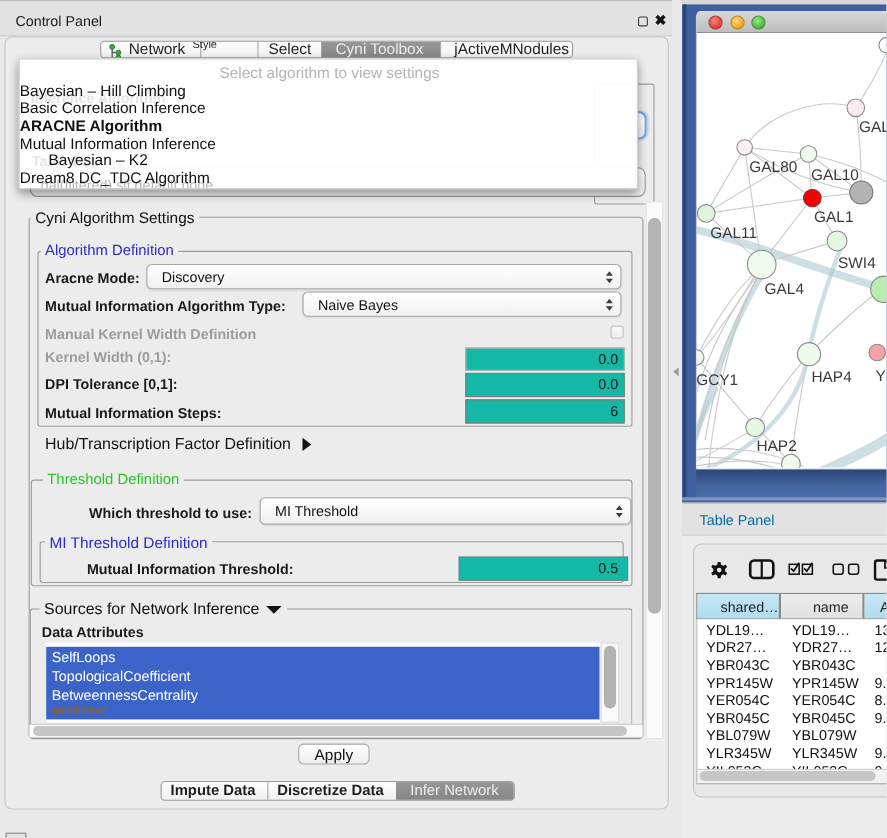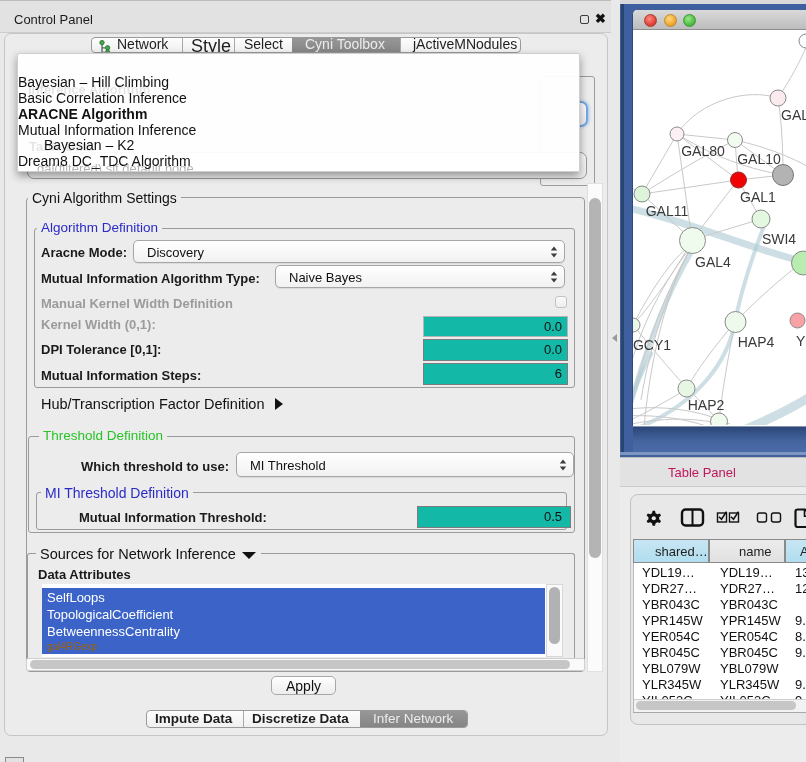--- a/index.html
+++ b/index.html
@@ -31,21 +31,21 @@
 
 <div class="abs" style="left:4px;top:33px;width:604px;height:703px;background:#ececec;border:1px solid #c6c6c6;border-radius:7px;"></div>
 
 <div class="abs" style="left:91px;top:37px;width:430px;height:16px;border:1px solid #9a9a9a;border-radius:4px;background:linear-gradient(#fdfdfd,#f0f0f0);overflow:hidden;">
   <div class="abs" style="left:0;top:0;width:90px;height:16px;"></div>
   <div class="abs" style="left:90px;top:0;width:1px;height:16px;background:#a8a8a8;"></div>
   <div class="abs" style="left:142px;top:0;width:1px;height:16px;background:#a8a8a8;"></div>
   <div class="abs" style="left:200px;top:0;width:108px;height:16px;background:linear-gradient(#979797,#838383);"></div>
   <div class="abs" style="left:308px;top:0;width:1px;height:16px;background:#a8a8a8;"></div>
   <div class="abs" style="left:25px;top:-2px;font-size:14px;color:#1e1e1e;">Network</div>
-  <div class="abs" style="left:99px;top:-2px;font-size:18px;color:#1e1e1e;">Style</div>
+  <div class="abs" style="left:83px;top:-2px;font-size:10px;color:#1e1e1e;">Style</div>
   <div class="abs" style="left:152px;top:-2px;font-size:14px;color:#1e1e1e;">Select</div>
   <div class="abs" style="left:213px;top:-2px;font-size:14px;color:#ececec;">Cyni Toolbox</div>
   <div class="abs" style="left:321px;top:-2px;font-size:14px;color:#1e1e1e;">jActiveMNodules</div>
   <svg class="abs" style="left:7px;top:1px;" width="14" height="16">
     <path d="M3,5.5 V13.4 M3,8.8 H6 M3,13.4 H6" stroke="#5a6472" stroke-width="1.3" fill="none"></path>
     <circle cx="3" cy="3.6" r="2.2" fill="#44a54a" stroke="#2c7c32" stroke-width="0.9"></circle>
     <circle cx="8.6" cy="8.8" r="2.2" fill="#44a54a" stroke="#2c7c32" stroke-width="0.9"></circle>
     <circle cx="8.6" cy="13.3" r="2.2" fill="#44a54a" stroke="#2c7c32" stroke-width="0.9"></circle>
   </svg>
 </div>
@@ -136,20 +136,21 @@
   <div class="abs" style="left:96px;top:0;width:1px;height:18px;background:#a8a8a8;"></div>
   <div class="abs" style="left:213px;top:0;width:112px;height:18px;background:linear-gradient(#979797,#838383);"></div>
   <div class="abs" style="left:8px;top:0px;font-size:13.5px;font-weight:bold;color:#1e1e1e;">Impute Data</div>
   <div class="abs" style="left:105px;top:0px;font-size:13.5px;font-weight:bold;color:#1e1e1e;">Discretize Data</div>
   <div class="abs" style="left:226px;top:0px;font-size:13.5px;color:#ececec;">Infer Network</div>
 </div>
 
 <div class="abs" style="left:5px;top:757px;width:19px;height:10px;border:1.5px solid #8a8a8a;background:#e2e2e2;"></div>
 
 <div class="abs" style="left:17px;top:53px;width:563px;height:119px;background:rgba(255,255,255,0.95);border:1px solid #cfcfcf;box-shadow:0 4px 9px rgba(0,0,0,0.38);border-radius:2px;overflow:hidden;">
+  <div class="abs" style="left:0;top:3.5px;width:563px;text-align:center;font-size:14px;color:#b4b4b4;">Select algorithm to view settings</div>
   <div class="abs" style="left:10px;top:28px;font-size:13px;font-weight:bold;color:rgba(0,0,0,0.10);">Inference Algorithm</div>
   <div class="abs" style="left:11px;top:85px;font-size:13px;font-weight:bold;color:rgba(0,0,0,0.10);">Table Data</div>
   <div class="abs" style="left:19px;top:107px;font-size:13px;color:rgba(0,0,0,0.30);">gal(filtered).sif default node</div>
   <div class="abs" style="left:0;top:20px;font-size:14px;color:#111;">Bayesian – Hill Climbing</div>
   <div class="abs" style="left:0;top:36px;font-size:14px;color:#111;">Basic Correlation Inference</div>
   <div class="abs" style="left:0;top:52px;font-size:14px;font-weight:bold;color:#111;">ARACNE Algorithm</div>
   <div class="abs" style="left:0;top:68px;font-size:14px;color:#111;">Mutual Information Inference</div>
   <div class="abs" style="left:0;top:83px;font-size:14px;color:#111;padding-left:26px;">Bayesian – K2</div>
   <div class="abs" style="left:0;top:99px;font-size:14px;color:#111;">Dream8 DC_TDC Algorithm</div>
 </div>
@@ -239,21 +240,21 @@
     <text x="779" y="244" text-anchor="middle">SWI4</text>
     <text x="713" y="267" text-anchor="middle">GAL4</text>
     <text x="652" y="350" text-anchor="middle">GCY1</text>
     <text x="756" y="347" text-anchor="middle">HAP4</text>
     <text x="796" y="346">Y</text>
     <text x="706" y="410" text-anchor="middle">HAP2</text>
   </g>
 </svg>
 
 <div class="abs" style="left:620px;top:457px;width:186px;height:30px;background:#e2e2e2;border-top:1px solid #bdbdbd;border-bottom:1px solid #cbcbcb;"></div>
-<div class="abs" style="left:636px;top:465px;font-size:13px;color:#be185d;margin-left:32px;">Table Panel</div>
+<div class="abs" style="left:636px;top:465px;font-size:13px;color:#0369a1;">Table Panel</div>
 <div class="abs" style="left:620px;top:487px;width:186px;height:275px;background:#ececec;"></div>
 
 <div class="abs" style="left:630px;top:494px;width:190px;height:231px;background:#e8e8e8;border:1px solid #c3c3c3;border-radius:8px;"></div>
 
 <svg class="abs" style="left:644px;top:508px;" width="165" height="20" viewBox="0 0 165 20">
   <g fill="#111" transform="translate(0,1)">
     <path d="M8.6,1.8 L11,1.8 L11.6,4.3 A5,5 0 0 1 13.4,5.35 L15.8,4.4 L17,6.5 L15.1,8.2 A5.2,5.2 0 0 1 15.1,10.3 L17,12 L15.8,14.1 L13.4,13.15 A5,5 0 0 1 11.6,14.2 L11,16.7 L8.6,16.7 L8,14.2 A5,5 0 0 1 6.2,13.15 L3.8,14.1 L2.6,12 L4.5,10.3 A5.2,5.2 0 0 1 4.5,8.2 L2.6,6.5 L3.8,4.4 L6.2,5.35 A5,5 0 0 1 8,4.3 Z"></path>
     <circle cx="9.8" cy="9.25" r="2.1" fill="#e8e8e8"></circle>
   </g>
   <rect x="38" y="1.5" width="21" height="16" rx="3.5" fill="none" stroke="#111" stroke-width="2.4"></rect>

